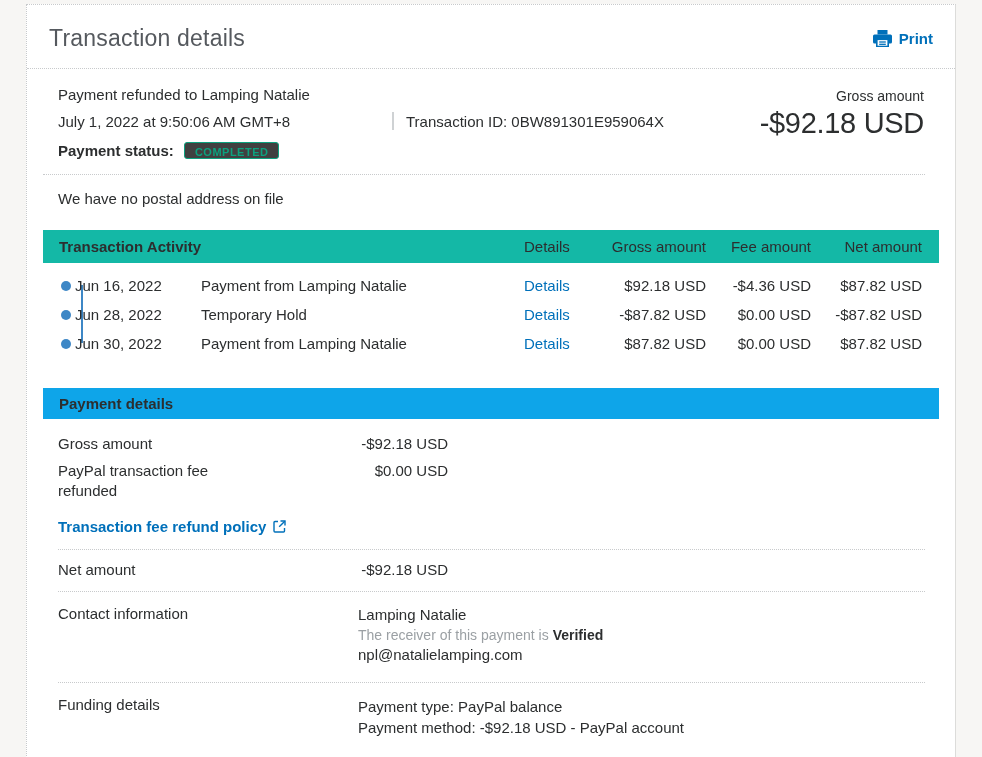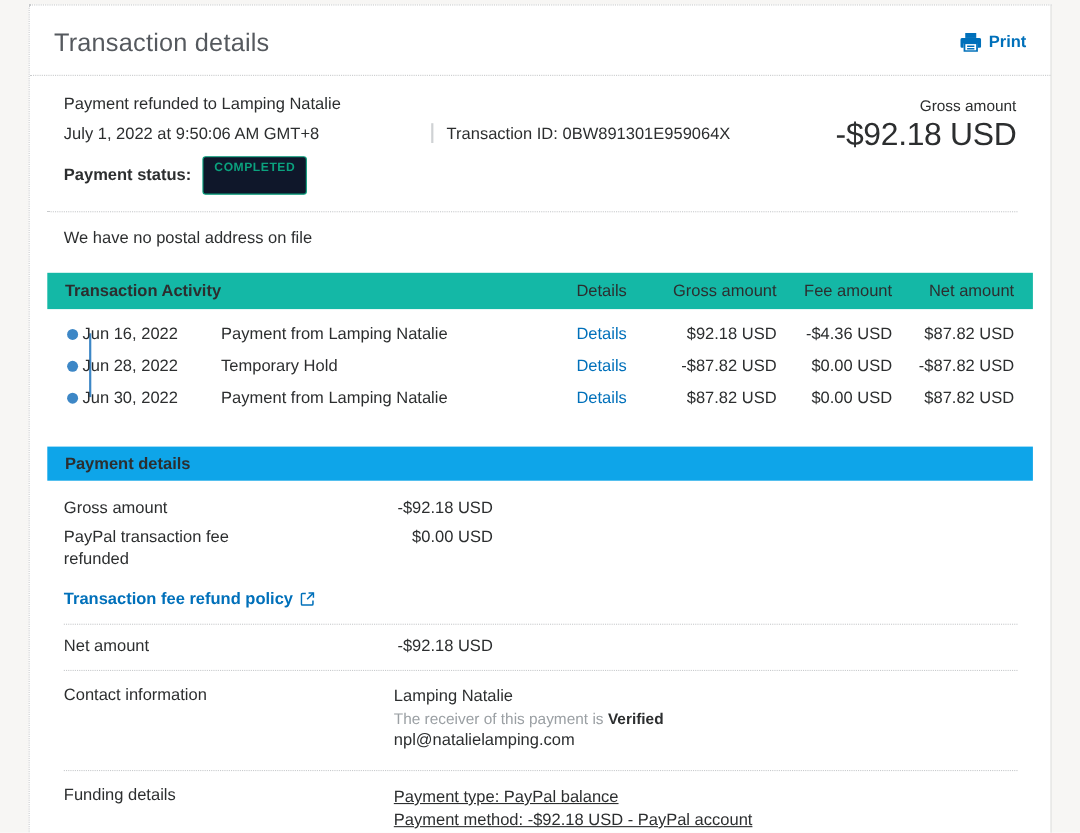--- a/index.html
+++ b/index.html
@@ -38,21 +38,21 @@
   .headline { font-size: 15px; font-weight: 400; margin-bottom: 9px; }
   .dateline { display: flex; align-items: center; font-size: 15px; margin-bottom: 12px; }
   .dateline .date-text { width: 334px; }
   .vsep { width: 2px; height: 18px; background: #cfd2d4; margin-right: 12px; }
   .statusline { display: flex; align-items: center; font-size: 15px; }
   .statusline .label { font-weight: 700; }
   .badge {
     display: inline-block; margin-left: 10px;
     border: 1px solid #0ba17e; color: #0ba17e;
     font-size: 11px; font-weight: 700; letter-spacing: 0.5px;
-    padding: 3px 10px 18px; border-radius: 3px; background: #0f172a;
+    padding: 3px 10px 0; border-radius: 3px; background: #404040;
   }
   .gross-block { text-align: right; }
   .gross-label { font-size: 14px; margin-bottom: 3px; margin-top: 2px; }
   .gross-amount { font-size: 29px; font-weight: 400; color: #2c2e2f; letter-spacing: -0.3px; }
 
   
   .postal-note { padding: 15px 31px 23px 31px; font-size: 15px; }
 
   
   .activity-bar {
@@ -89,21 +89,21 @@
   .mt14 { margin-top: 14px; }
   .net-row { padding: 10px 0 11px; }
 
   
   .info-row { display: grid; grid-template-columns: 300px 1fr; font-size: 15px; padding: 13px 0 17px; }
   .info-lines div { line-height: 20px; }
   .contact-name { line-height: 21px; }
   .receiver-note { color: #9ba0a4; font-size: 14px; }
   .receiver-note .verified { color: #2c2e2f; font-weight: 700; margin-left: 4px; }
   .funding-row { padding: 13px 0 20px; }
-  .funding-row .info-lines div { line-height: 21px; text-decoration: underline; }
+  .funding-row .info-lines div { line-height: 21px; }
 </style>
 </head>
 <body>
 
 <div class="card">
 
   <div class="card-header">
     <div class="page-title">Transaction details</div>
     <div class="print-btn">
       <span style="display:flex;">

